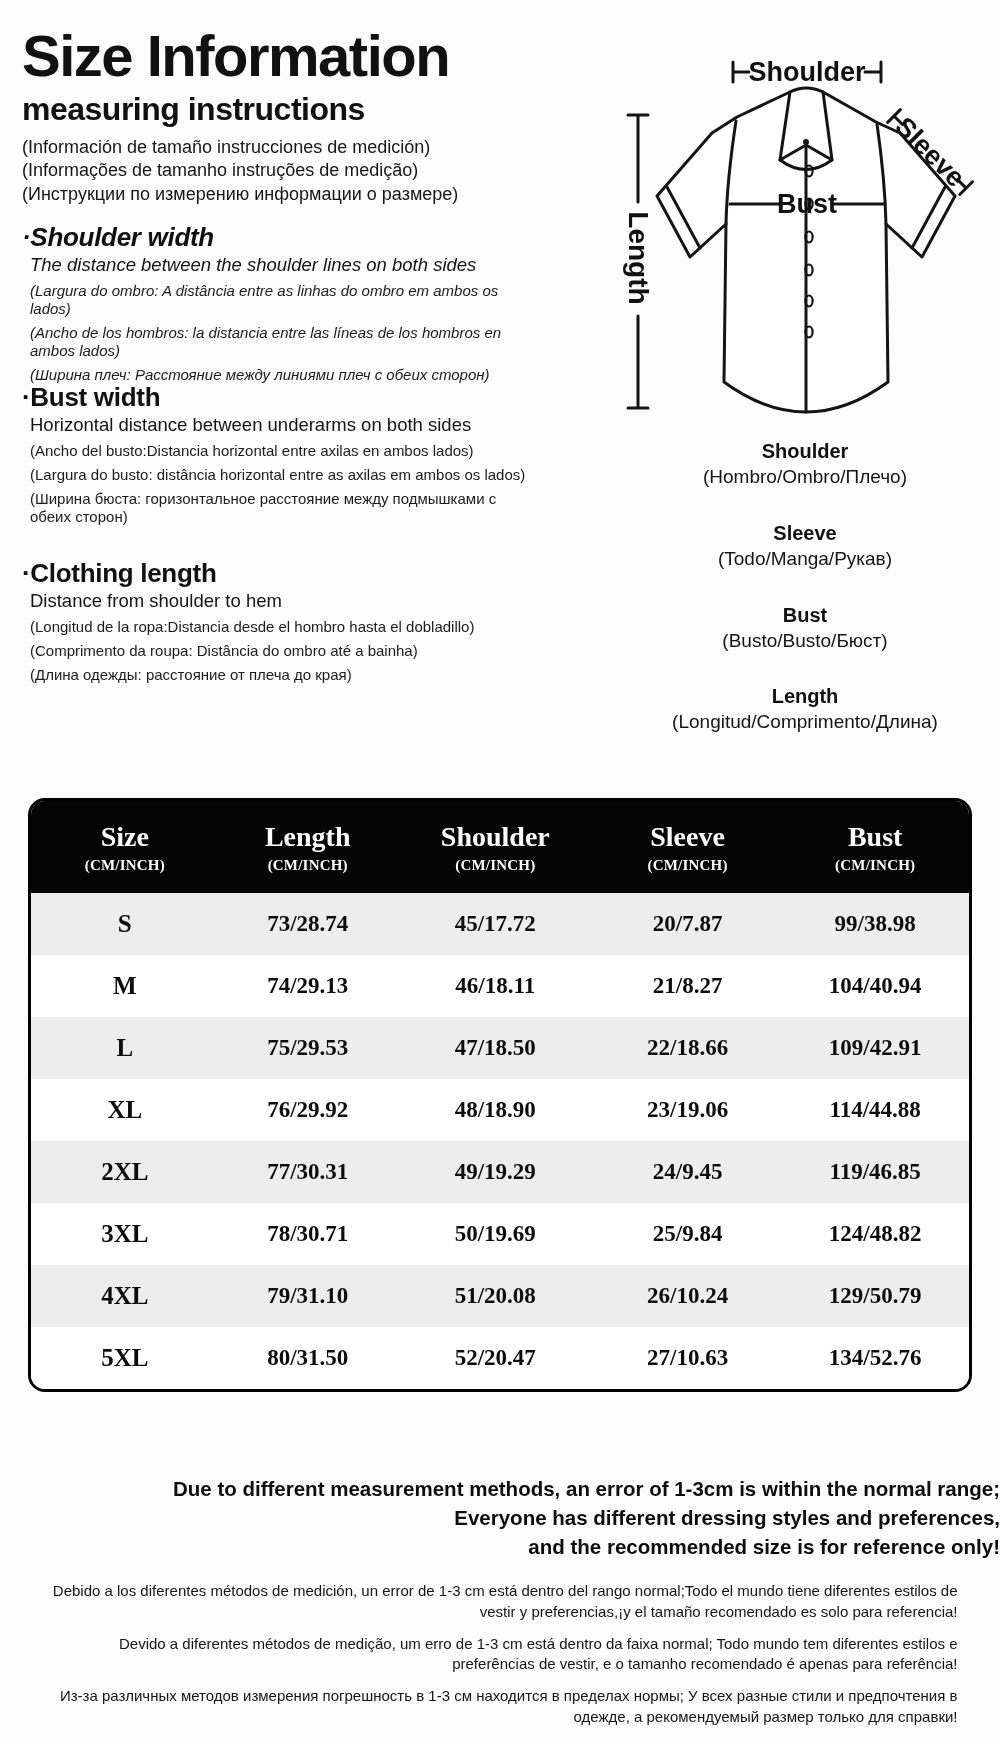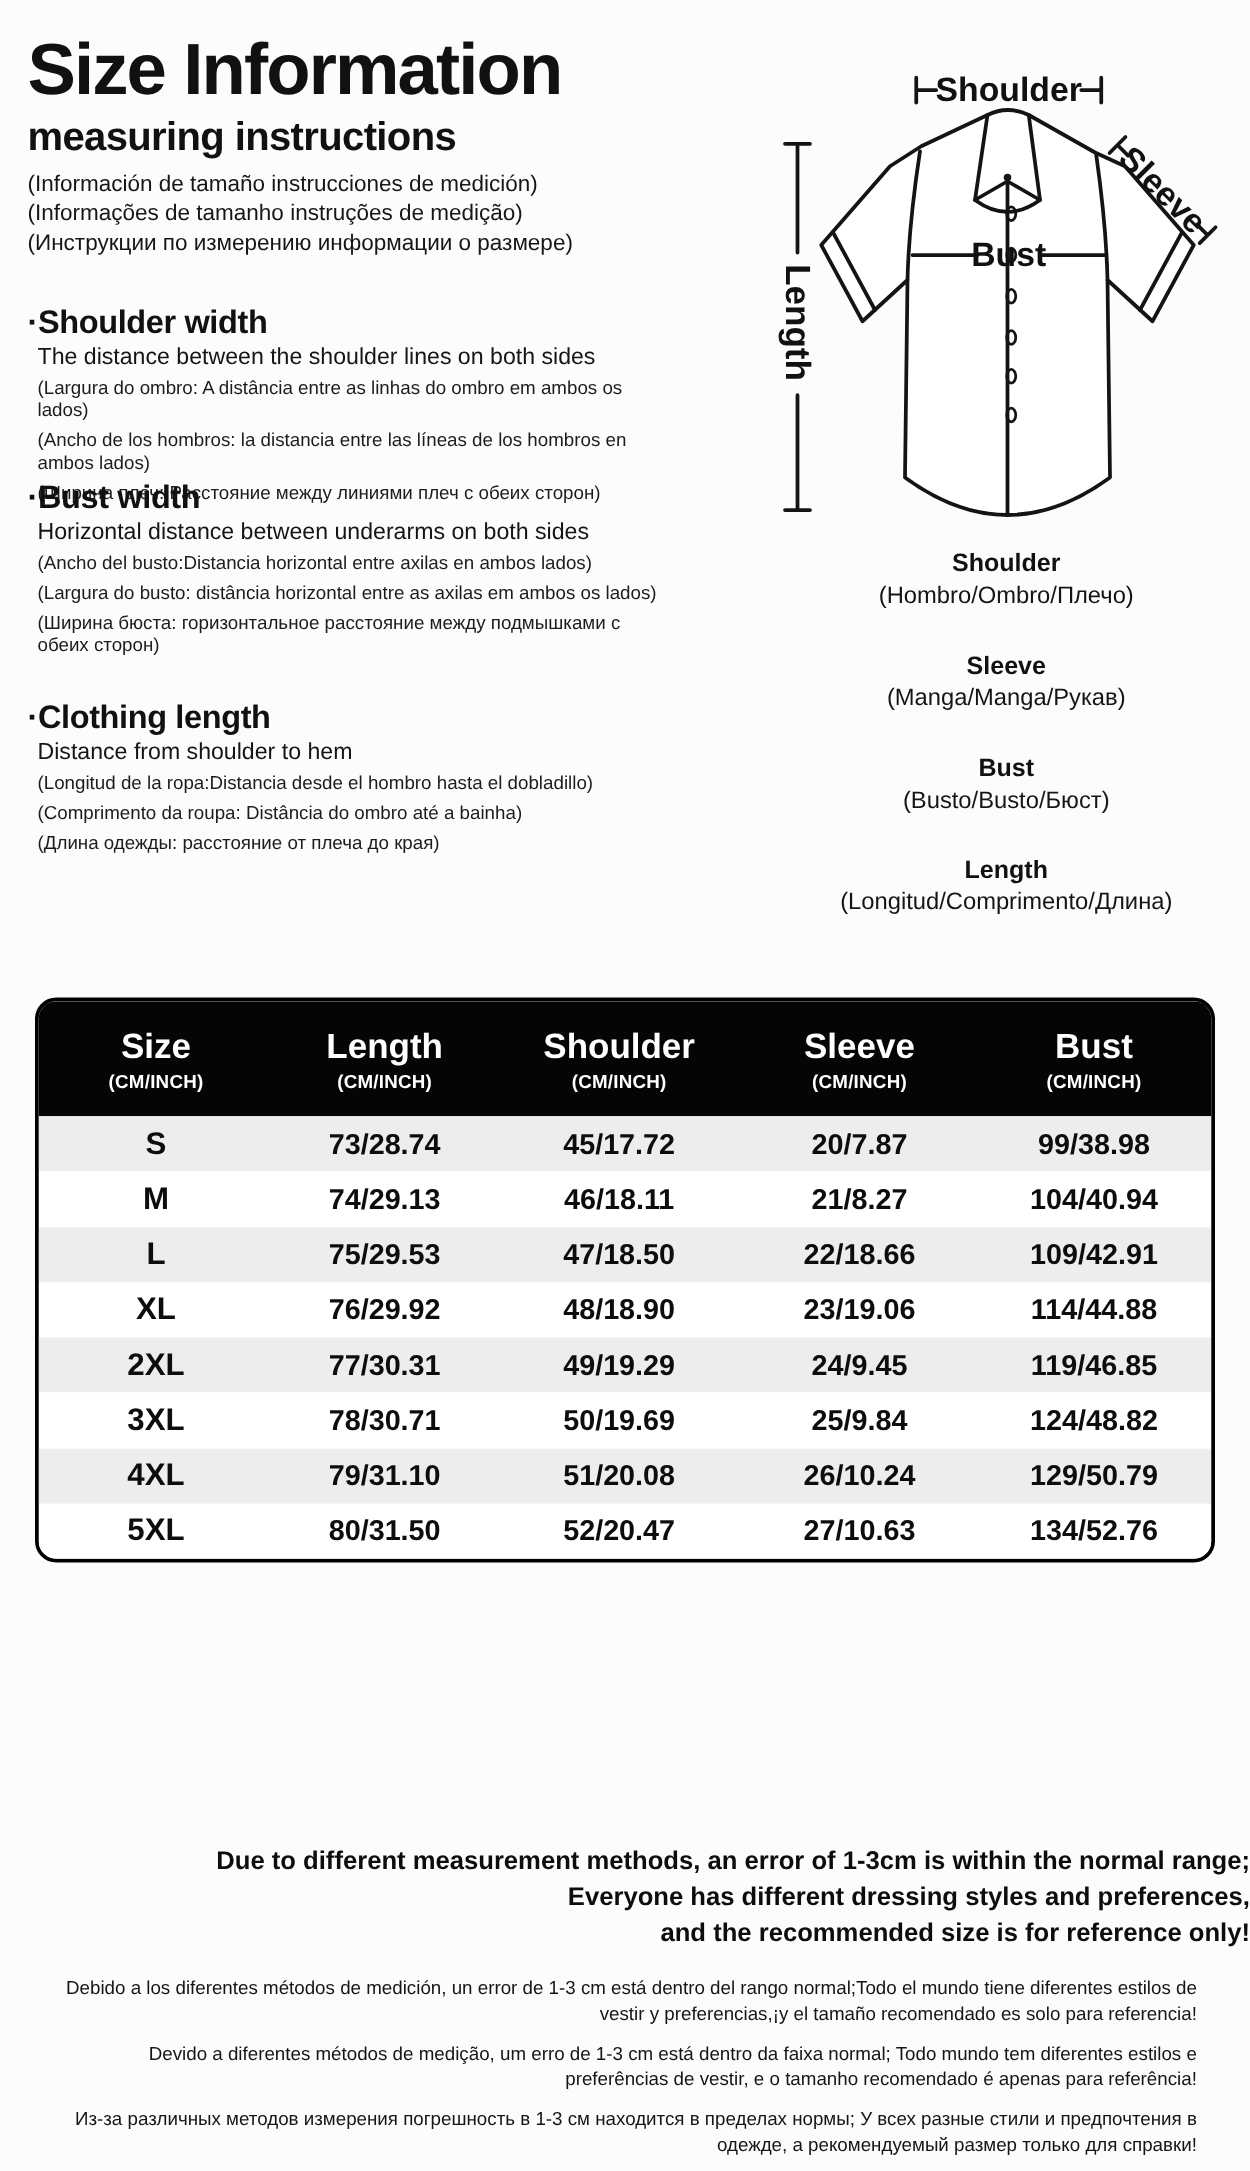--- a/index.html
+++ b/index.html
@@ -12,42 +12,42 @@
   .page{position:relative;width:1000px;height:1737px;background:#fcfcfc;overflow:hidden;}
 
   
   .left-col{position:absolute;left:22px;top:26px;width:512px;}
   .main-title{font-size:58px;font-weight:700;line-height:1.04;letter-spacing:-1.5px;margin:0;}
   .sub-title{font-size:32px;font-weight:700;line-height:1.05;letter-spacing:-0.5px;margin:7px 0 0 0;}
   .title-trans{font-size:18px;line-height:1.3;margin-top:9px;color:#161616;}
   .title-trans div{margin:0;}
 
   .section{position:absolute;left:22px;width:512px;}
-  .section-1{top:244px;}
+  .section-1{top:224px;font-style:italic;}
   .section-2{top:384px;}
   .section-3{top:560px;}
   .section-heading{font-size:26px;font-weight:700;line-height:1.05;margin:0;letter-spacing:-0.3px;}
   .section-desc{font-size:18.5px;line-height:1.25;margin:2px 0 0 8px;color:#151515;}
   .section-notes{margin:6px 0 0 8px;max-width:500px;}
   .section-notes .note{font-size:15px;line-height:1.2;margin:0 0 6px 0;color:#1c1c1c;}
 
   
   .right-col{position:absolute;left:540px;top:30px;width:460px;}
   .shirt-svg{display:block;width:460px;height:400px;}
   .dg-label{font-size:27px;font-weight:600;fill:#111;font-family:"Liberation Sans","DejaVu Sans",sans-serif;}
   .legend{margin:10px 0 0 70px;width:390px;text-align:center;}
   .legend-item{margin-bottom:33px;}
   .legend-term{font-size:20px;font-weight:700;line-height:1.15;}
   .legend-trans{font-size:19px;line-height:1.2;margin-top:3px;color:#151515;text-align:center;}
 
   
   .size-table{
-    position:absolute;left:28px;top:798px;width:944px;height:452px;
+    position:absolute;left:28px;top:798px;width:944px;height:594px;
     box-sizing:border-box;border:3px solid #000;border-radius:17px;
-    background:#fff;overflow:hidden;display:flex;flex-direction:column;
+    background:#fff;overflow:hidden;display:flex;flex-direction:column;font-family:Liberation Serif, serif;
   }
   .t-header{height:92px;flex:0 0 92px;background:#050505;display:flex;border-radius:12px 12px 0 0;}
   .t-col{display:flex;flex-direction:column;align-items:center;justify-content:center;}
   .t-header .t-col{color:#fff;padding-top:2px;}
   .col-0{width:20%;} .col-1{width:19%;} .col-2{width:21%;} .col-3{width:20%;} .col-4{width:20%;}
   .t-col-title{font-size:28px;font-weight:700;line-height:1.1;}
   .t-col-unit{font-size:15px;font-weight:700;margin-top:5px;letter-spacing:0.2px;}
   .t-body{flex:1;display:flex;flex-direction:column;}
   .t-row{flex:1;display:flex;align-items:center;background:#fff;}
   .t-row.alt{background:#ededed;}
@@ -148,21 +148,21 @@
       </g>
     </svg>
 
     <div class="legend">
       <div class="legend-item">
         <div class="legend-term">Shoulder</div>
         <div class="legend-trans">(Hombro/Ombro/Плечо)</div>
       </div>
       <div class="legend-item">
         <div class="legend-term">Sleeve</div>
-        <div class="legend-trans">(Manga/Manga/Рукав)</div>
+        <div class="legend-trans">(Todo/Manga/Рукав)</div>
       </div>
       <div class="legend-item">
         <div class="legend-term">Bust</div>
         <div class="legend-trans">(Busto/Busto/Бюст)</div>
       </div>
       <div class="legend-item">
         <div class="legend-term">Length</div>
         <div class="legend-trans">(Longitud/Comprimento/Длина)</div>
       </div>
     </div>

